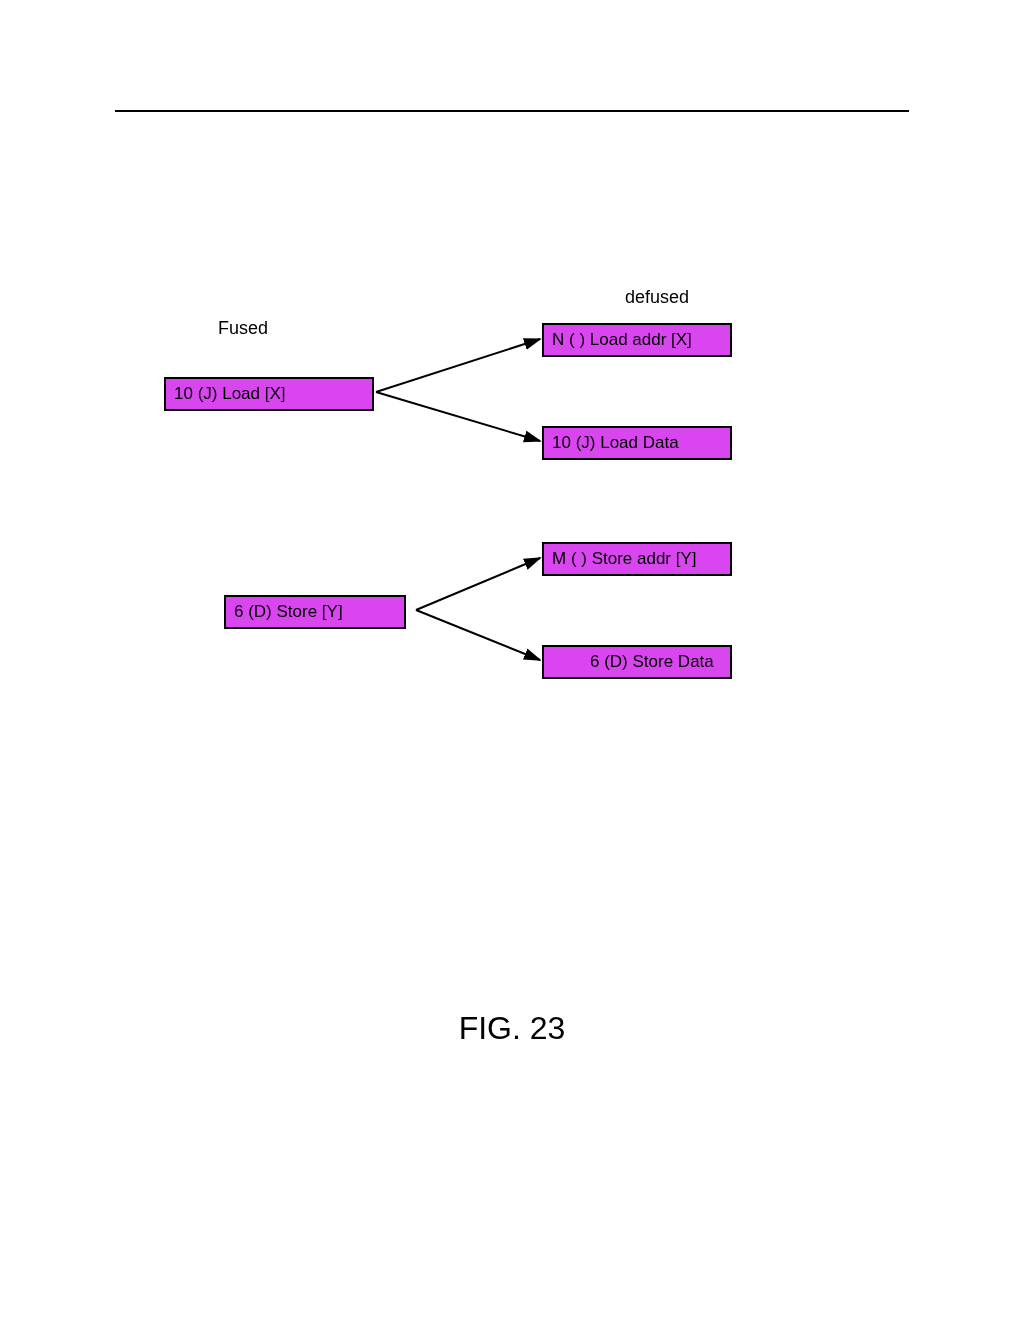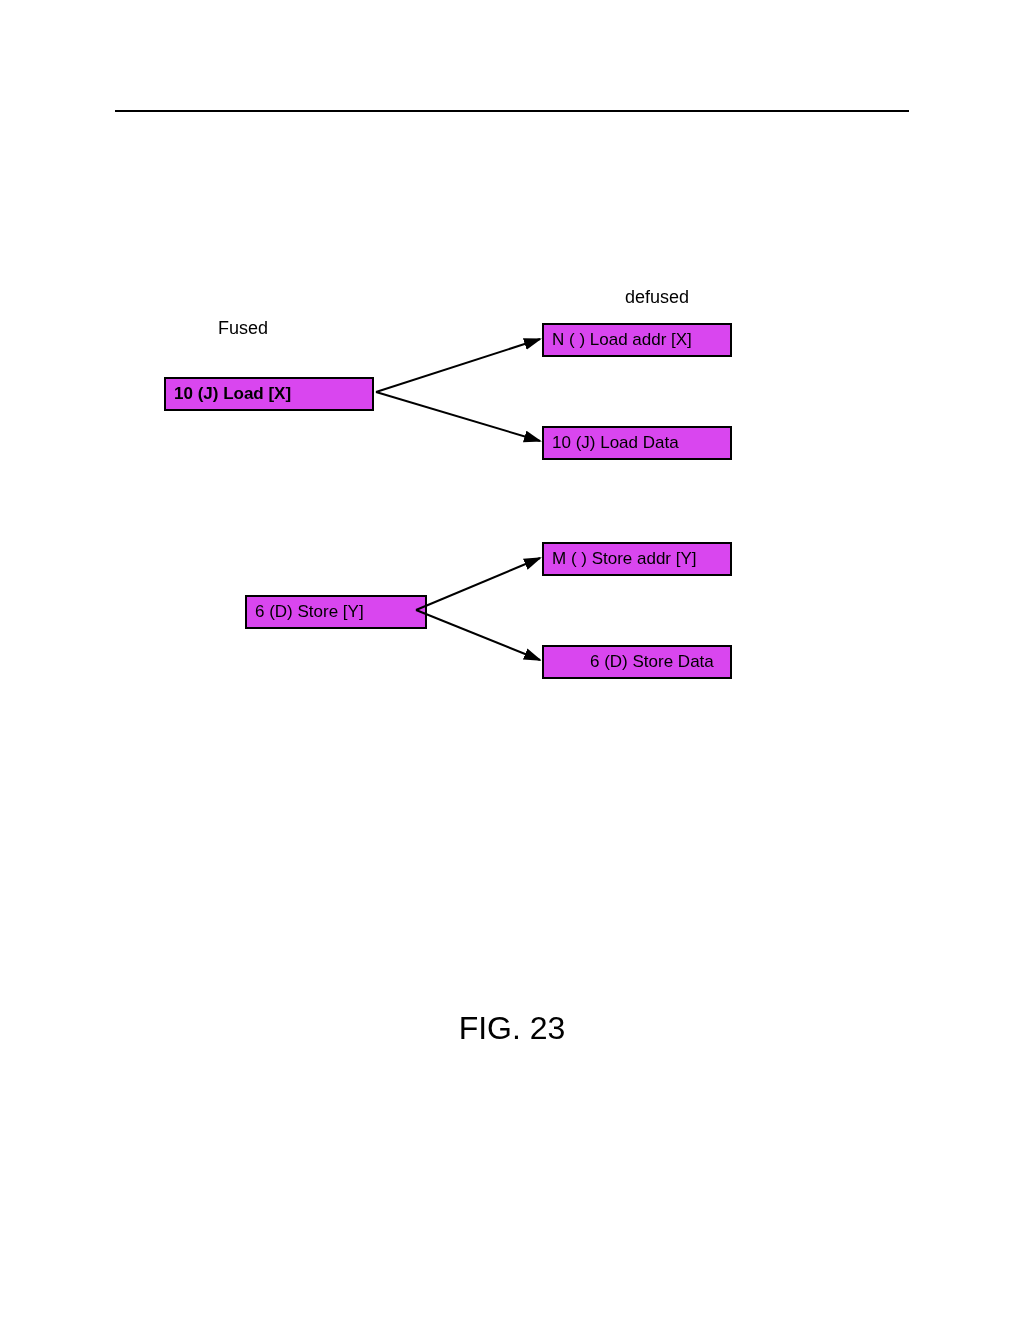--- a/index.html
+++ b/index.html
@@ -11,25 +11,25 @@
   .header-right { position: absolute; right: 118px; top: 0; font-size: 18px; }
   .header-rule { position: absolute; left: 115px; right: 115px; top: 110px; height: 0; border-top: 2.5px solid #000; }
 
   .label { position: absolute; font-size: 18px; }
   .box { position: absolute; border: 2px solid #000; background: #d946ef; padding: 5px 8px; font-size: 17px; white-space: nowrap; }
 
   
   .lbl-defused { left: 625px; top: 287px; }
   .lbl-fused   { left: 218px; top: 318px; }
 
-  .box-fused-load  { left: 164px; top: 377px; width: 210px; font-weight: bold; }
+  .box-fused-load  { left: 164px; top: 377px; width: 210px; }
   .box-load-addr   { left: 542px; top: 323px; width: 190px; }
   .box-load-data   { left: 542px; top: 426px; width: 190px; }
 
-  .box-fused-store { left: 245px; top: 595px; width: 182px; }
+  .box-fused-store { left: 224px; top: 595px; width: 182px; }
   .box-store-addr  { left: 542px; top: 542px; width: 190px; }
   .box-store-data  { left: 542px; top: 645px; width: 190px; padding-left: 46px; }
 
   .fig-caption { position: absolute; left: 0; right: 0; top: 1010px; text-align: center; font-size: 32px; font-family: Arial, sans-serif; }
 
   svg.arrows { position: absolute; left: 0; top: 0; width: 1024px; height: 1320px; pointer-events: none; }
 </style>
 </head>
 <body>
 

